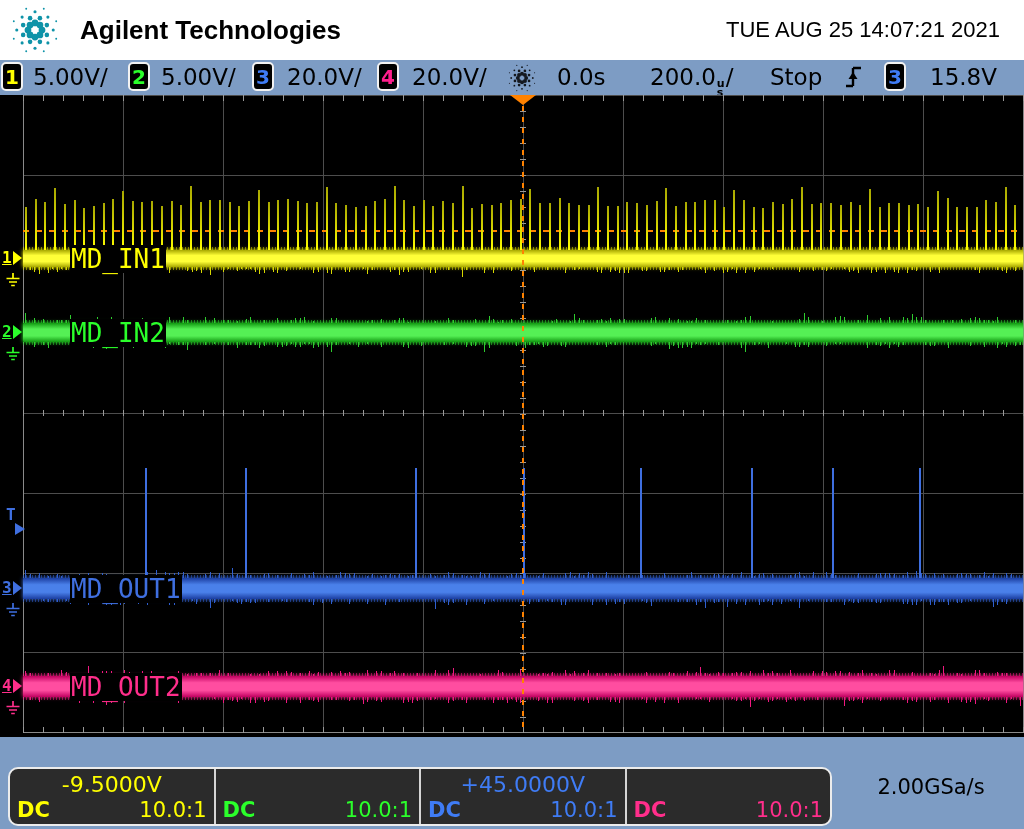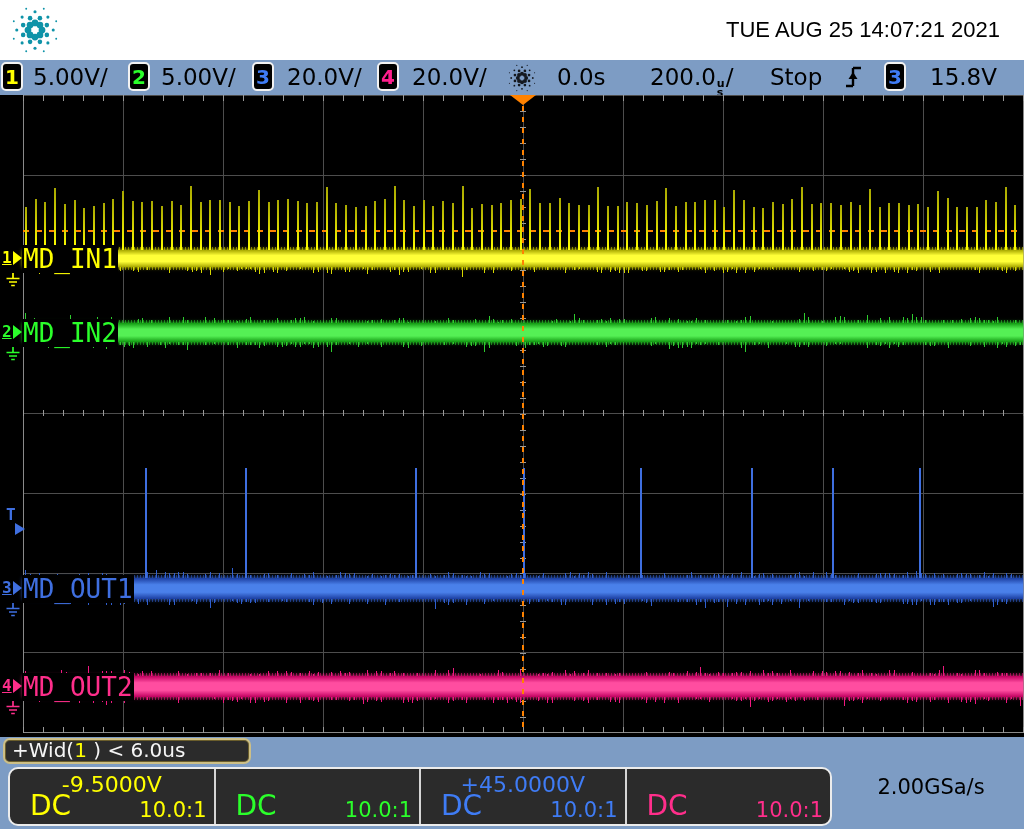--- a/index.html
+++ b/index.html
@@ -40,40 +40,40 @@
   .trig-thresh-line{position:absolute;left:23px;top:135px;width:1000px;height:2px;z-index:2;
     background:repeating-linear-gradient(to right,#ff8200 0 6px,transparent 6px 13px);}
   .trig-pos-triangle{position:absolute;left:510px;top:0;width:0;height:0;z-index:6;
     border-left:13px solid transparent;border-right:13px solid transparent;
     border-top:10px solid #ff8200;}
   .band{position:absolute;left:23px;width:1000px;z-index:3;}
   .spike{position:absolute;width:2px;z-index:3;}
   .ntick{position:absolute;width:1px;z-index:3;}
   .fuzz{position:absolute;left:23px;width:1000px;z-index:3;opacity:.55;}
   .wave-label{position:absolute;background:#000;z-index:9;white-space:nowrap;
-    font-family:"DejaVu Sans Mono",monospace;font-size:26px;line-height:28px;padding:0 1px;}
+    font-family:"DejaVu Sans Mono",monospace;font-size:26px;line-height:28px;padding:0 1px;margin-left:48px;}
   .marker{position:absolute;left:2px;z-index:9;display:flex;align-items:center;height:16px;}
   .marker-num{font-family:"DejaVu Sans Mono",monospace;font-size:16px;font-weight:bold;
     line-height:16px;text-decoration:underline;}
   .marker-tri{width:0;height:0;border-top:7px solid transparent;
     border-bottom:7px solid transparent;margin-left:1px;}
   .ground{position:absolute;z-index:9;}
   
   .bottombar{position:absolute;left:0;top:737px;width:1024px;height:92px;background:#7d9cc4;}
   .widbox{position:absolute;left:3px;top:1px;width:248px;height:26px;background:#2b2b2b;
     border:2px solid #cdbf86;border-radius:7px;box-sizing:border-box;color:#f5f5f5;
     font-size:20px;line-height:21px;padding-left:7px;white-space:nowrap;
     box-shadow:inset 0 0 0 1px #6b5e2c;}
   .wid-src{color:#ffff00;}
   .measbox{position:absolute;left:8px;top:30px;width:824px;height:59px;background:#2b2b2b;
     border:2px solid #ececec;border-radius:10px;box-sizing:border-box;display:flex;}
   .mcell{flex:1;position:relative;border-right:2px solid #d5d5d5;}
   .mcell:last-child{border-right:none;}
   .mval{position:absolute;top:3px;width:100%;text-align:center;font-size:22px;white-space:nowrap;}
-  .mdc{position:absolute;left:20px;bottom:2px;font-size:28px;}
+  .mdc{position:absolute;left:7px;bottom:2px;font-size:21px;font-weight:bold;}
   .mprobe{position:absolute;right:7px;bottom:2px;font-size:21px;}
   .srate{position:absolute;left:845px;top:38px;width:172px;text-align:center;
     font-size:21px;color:#000;white-space:nowrap;}
   .sdate{position:absolute;left:845px;top:63px;width:172px;text-align:center;
     font-size:21px;color:#000;white-space:nowrap;}
 </style>
 </head>
 <body>
 
 <div class="screen">
@@ -106,20 +106,21 @@
           <circle cx="9.55" cy="-9.55" r="1.15" fill="#0e93a8"></circle>
           <circle cx="15.71" cy="6.51" r="0.7" fill="#0e93a8"></circle>
           <circle cx="6.51" cy="15.71" r="0.7" fill="#0e93a8"></circle>
           <circle cx="-6.51" cy="15.71" r="0.7" fill="#0e93a8"></circle>
           <circle cx="-15.71" cy="6.51" r="0.7" fill="#0e93a8"></circle>
           <circle cx="-15.71" cy="-6.51" r="0.7" fill="#0e93a8"></circle>
           <circle cx="-6.51" cy="-15.71" r="0.7" fill="#0e93a8"></circle>
           <circle cx="6.51" cy="-15.71" r="0.7" fill="#0e93a8"></circle>
           <circle cx="15.71" cy="-6.51" r="0.7" fill="#0e93a8"></circle>
         </svg></span>
+    <span class="brand">Agilent Technologies</span>
     <span class="datetime">TUE AUG 25 14:07:21 2021</span>
   </header>
 
   <div class="toolbar" id="toolbar">
     <span class="tb-spark" id="tb-spark"><svg width="32" height="32" viewBox="-20 -20 40 40">
           <circle cx="5.20" cy="0.00" r="2.5" fill="#14181f"></circle>
           <circle cx="3.68" cy="3.68" r="2.5" fill="#14181f"></circle>
           <circle cx="0.00" cy="5.20" r="2.5" fill="#14181f"></circle>
           <circle cx="-3.68" cy="3.68" r="2.5" fill="#14181f"></circle>
           <circle cx="-5.20" cy="0.00" r="2.5" fill="#14181f"></circle>
@@ -1115,21 +1116,20 @@
       <div class="ground" style="left: 4px; top: 606px;"><svg width="18" height="15">
           <path d="M9 0 V5 M2.5 5.5 H15.5 M5 9 H13 M7.2 12.5 H10.8" stroke="#ff2e8b" stroke-width="1.7" fill="none"></path>
         </svg></div>
       <div class="marker" style="top: 412px; left: 6px; flex-direction: column; align-items: flex-start; height: auto;">
         <div class="marker-num" style="color: rgb(63, 111, 224); text-decoration: none;">T</div>
         <div class="marker-tri" style="border-left: 10px solid rgb(63, 111, 224); border-top-width: 6px; border-bottom-width: 6px; margin-left: 9px;"></div>
       </div>
     </div>
 
   <div class="bottombar">
-    <div class="widbox"><span>+Wid(</span><span class="wid-src">1</span><span> ) &lt; 6.0us</span></div>
     <div class="measbox" id="measbox">
         <div class="mcell" style="color: rgb(255, 255, 0);">
           <div class="mval">-9.5000V</div>
           <div class="mdc">DC</div>
           <div class="mprobe">10.0:1</div>
         </div>
         <div class="mcell" style="color: rgb(43, 255, 43);">
           <div class="mdc">DC</div>
           <div class="mprobe">10.0:1</div>
         </div>

